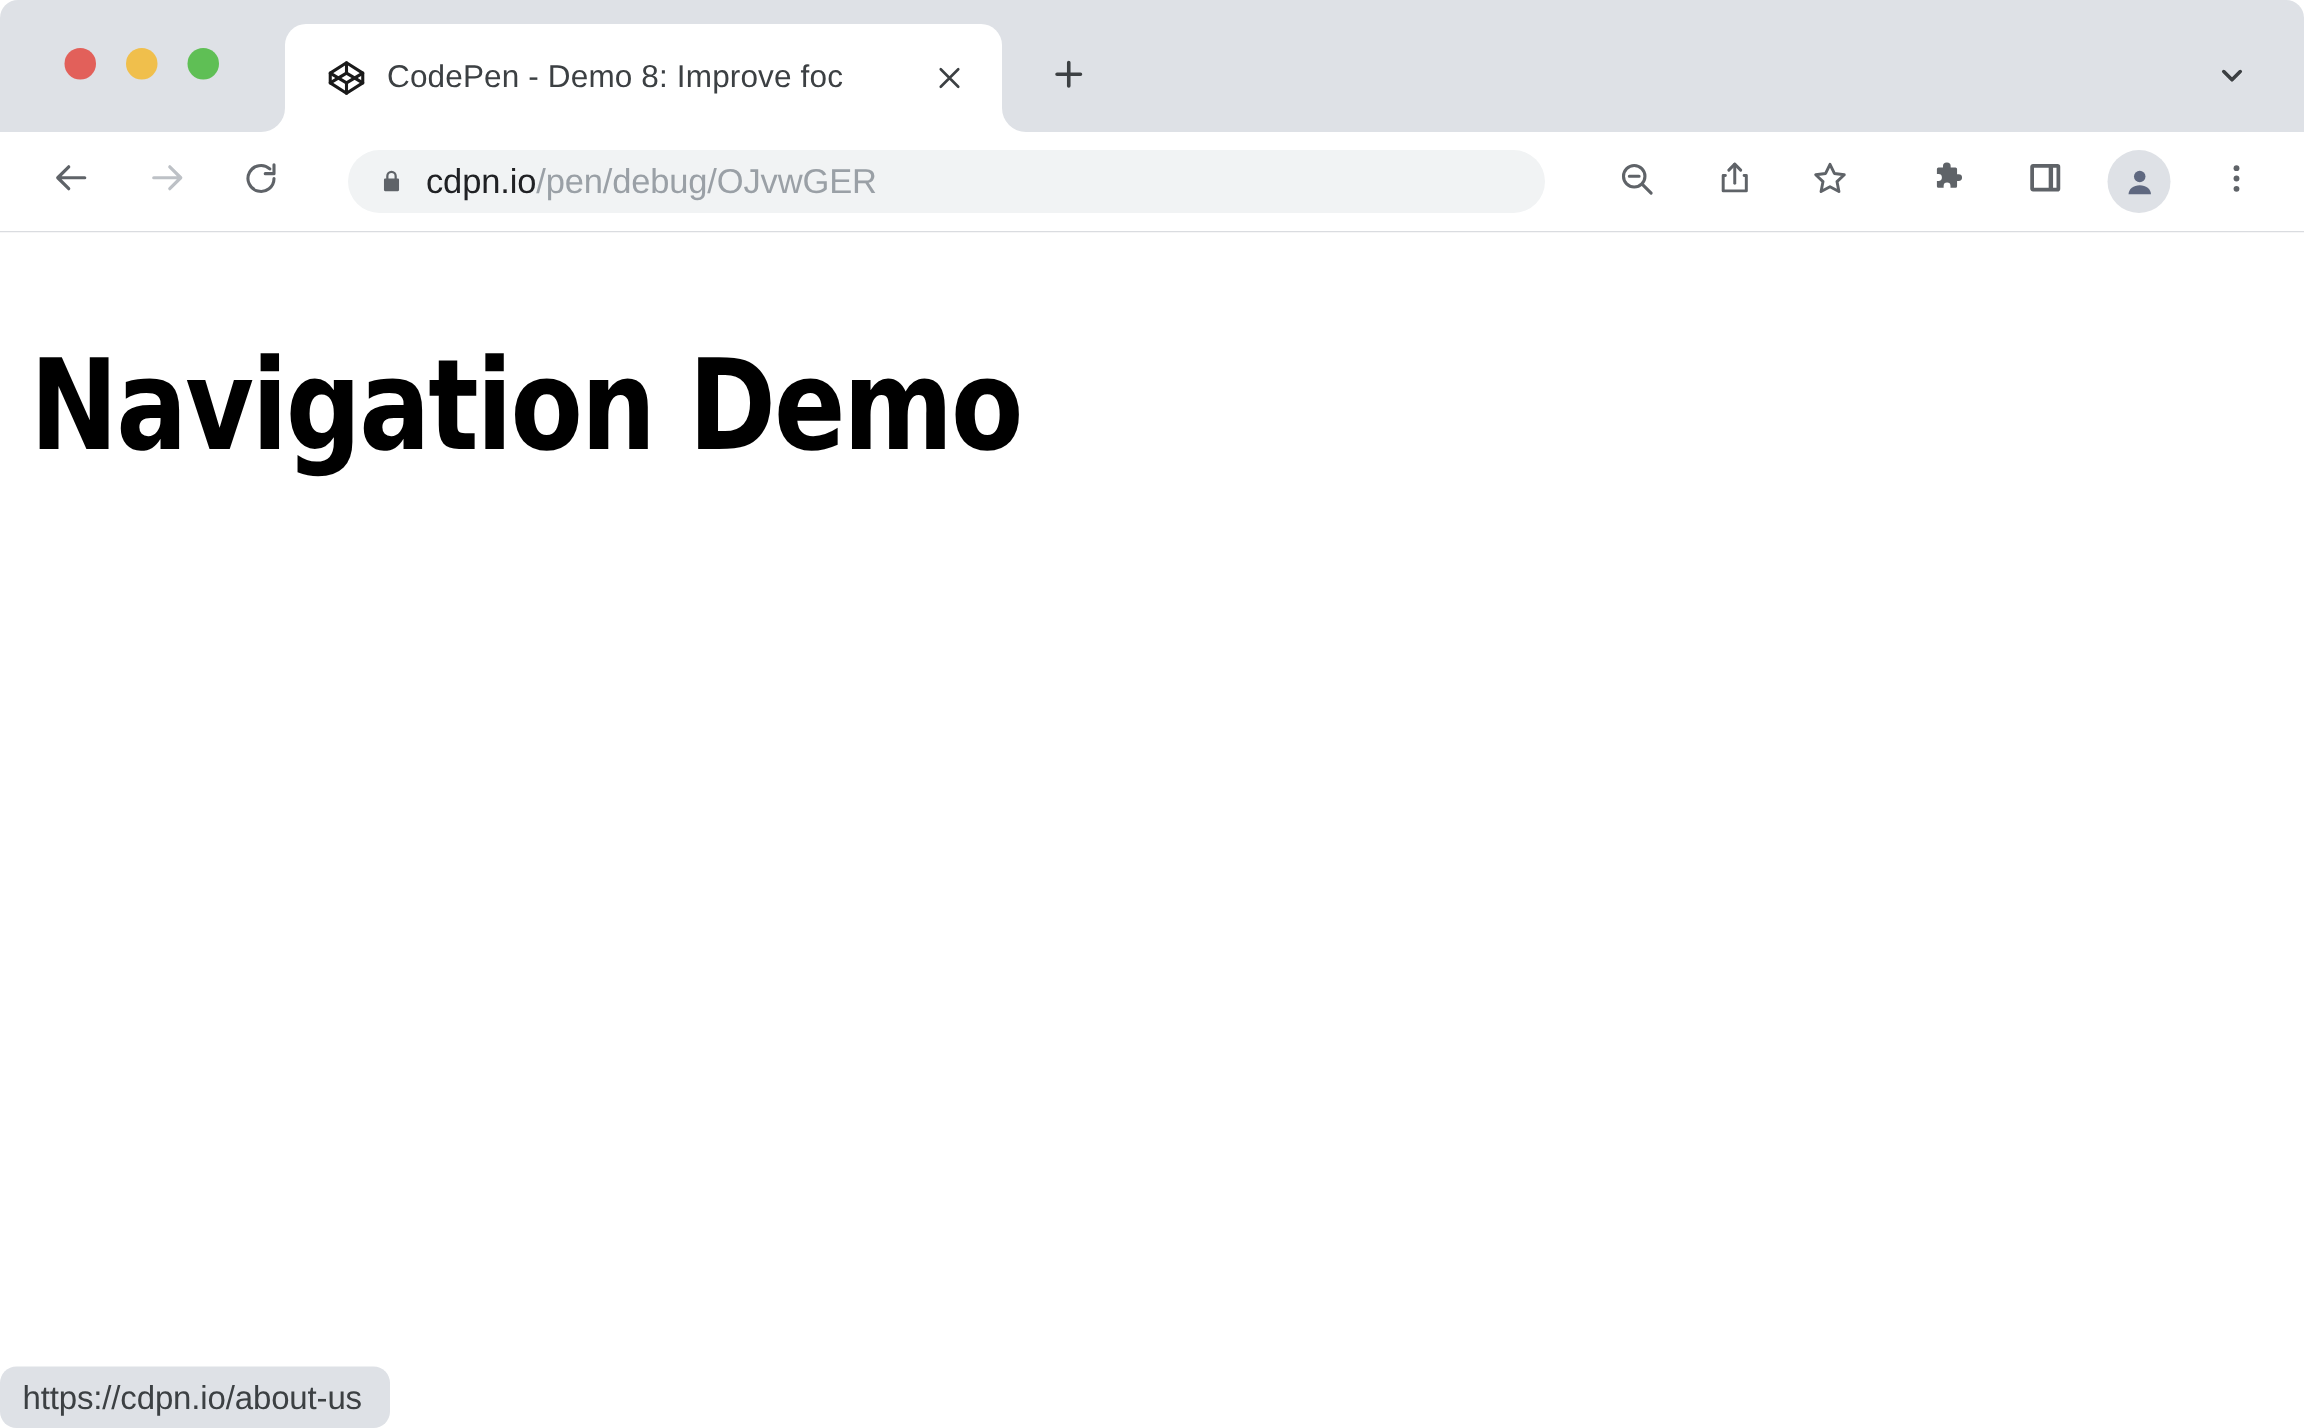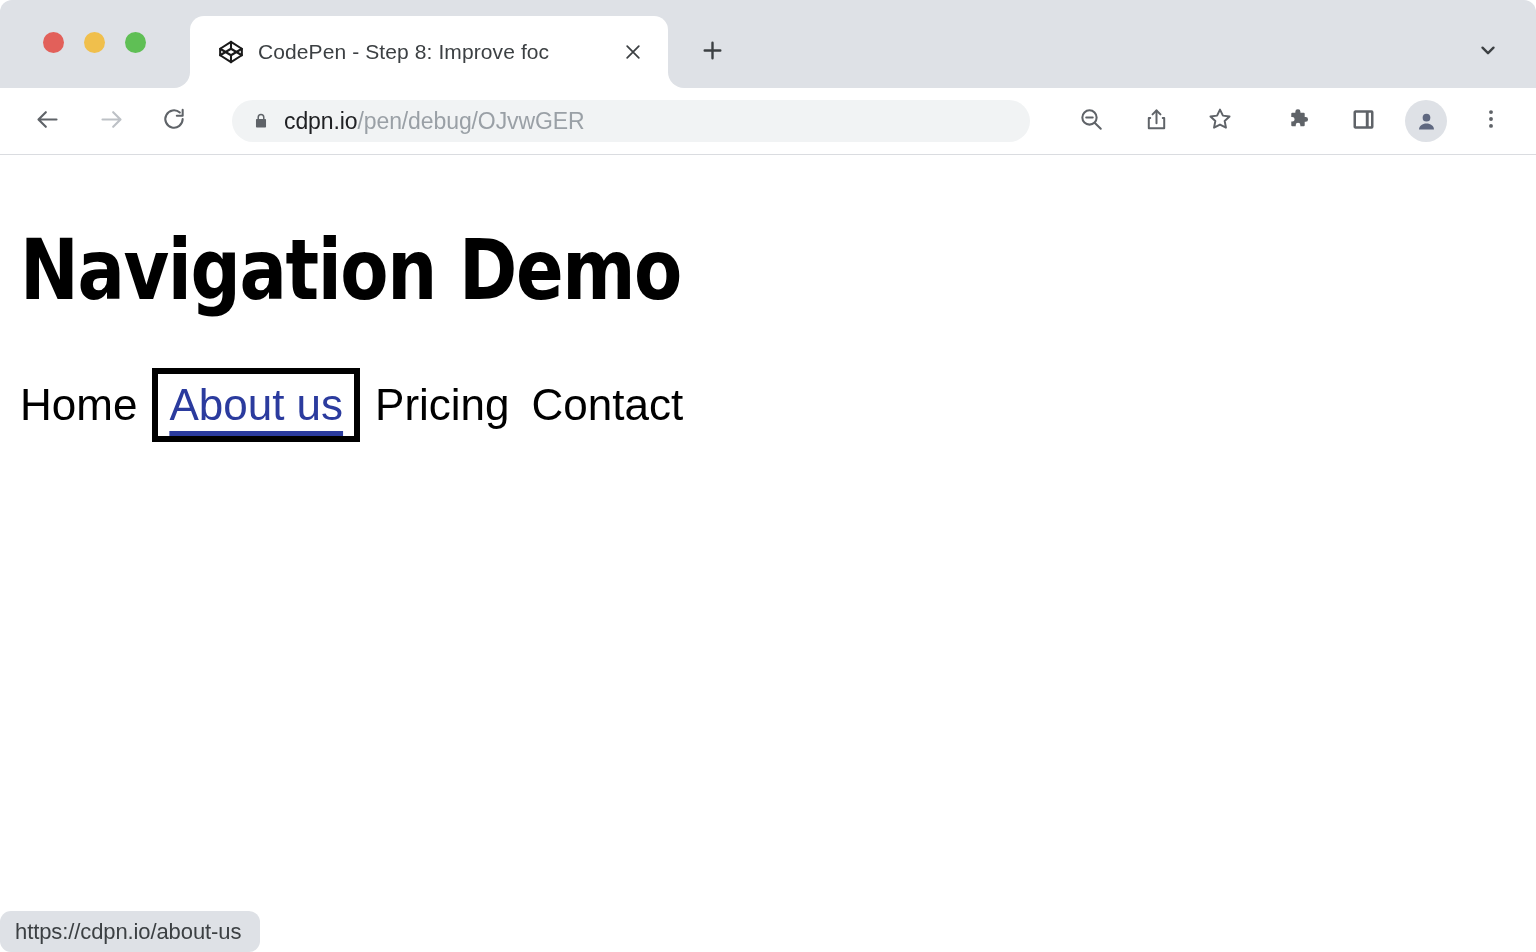--- a/index.html
+++ b/index.html
@@ -280,21 +280,21 @@
 
     <div id="active-tab">
       <span id="tab-favicon">
         <svg viewBox="0 0 24 24" width="26" height="26" fill="none" stroke="#1a1a1a" stroke-width="1.9" stroke-linejoin="round" stroke-linecap="round">
           <path d="M12 2.6 22 9v6l-10 6.4L2 15V9z"></path>
           <path d="M2 9l10 6 10-6"></path>
           <path d="M2 15l10-6 10 6"></path>
           <path d="M12 2.6V9M12 15v6.4"></path>
         </svg>
       </span>
-      <span id="tab-title">CodePen - Step 8: Improve foc</span>
+      <span id="tab-title">CodePen - Demo 8: Improve foc</span>
       <span id="tab-close-button">
         <svg viewBox="0 0 24 24" width="20" height="20" stroke="#3c4043" stroke-width="2.1" stroke-linecap="round">
           <path d="M5 5l14 14M19 5L5 19"></path>
         </svg>
       </span>
     </div>
 
     <div id="new-tab-button">
       <span>
         <svg viewBox="0 0 24 24" width="25" height="25" stroke="#3c4043" stroke-width="2.3" stroke-linecap="round">
@@ -409,28 +409,19 @@
           <circle cx="12" cy="18.9" r="1.95"></circle>
         </svg>
       </span>
     </div>
   </div>
 
   <div id="page-content">
 
     <h1 id="page-title">Navigation Demo</h1>
 
-    <nav id="main-nav">
-      <a class="nav-link" id="nav-link-home" href="#">Home</a>
-      <span class="nav-link-spacer"></span>
-      <a class="nav-link" id="nav-link-about" href="#">About us</a>
-      <span class="nav-link-spacer"></span>
-      <a class="nav-link" id="nav-link-pricing" href="#">Pricing</a>
-      <span class="nav-link-spacer"></span>
-      <a class="nav-link" id="nav-link-contact" href="#">Contact</a>
-    </nav>
 
     <div id="status-bubble">
       <span id="status-bubble-text">https://cdpn.io/about-us</span>
     </div>
   </div>
 
 </div>
 
 </body></html>

